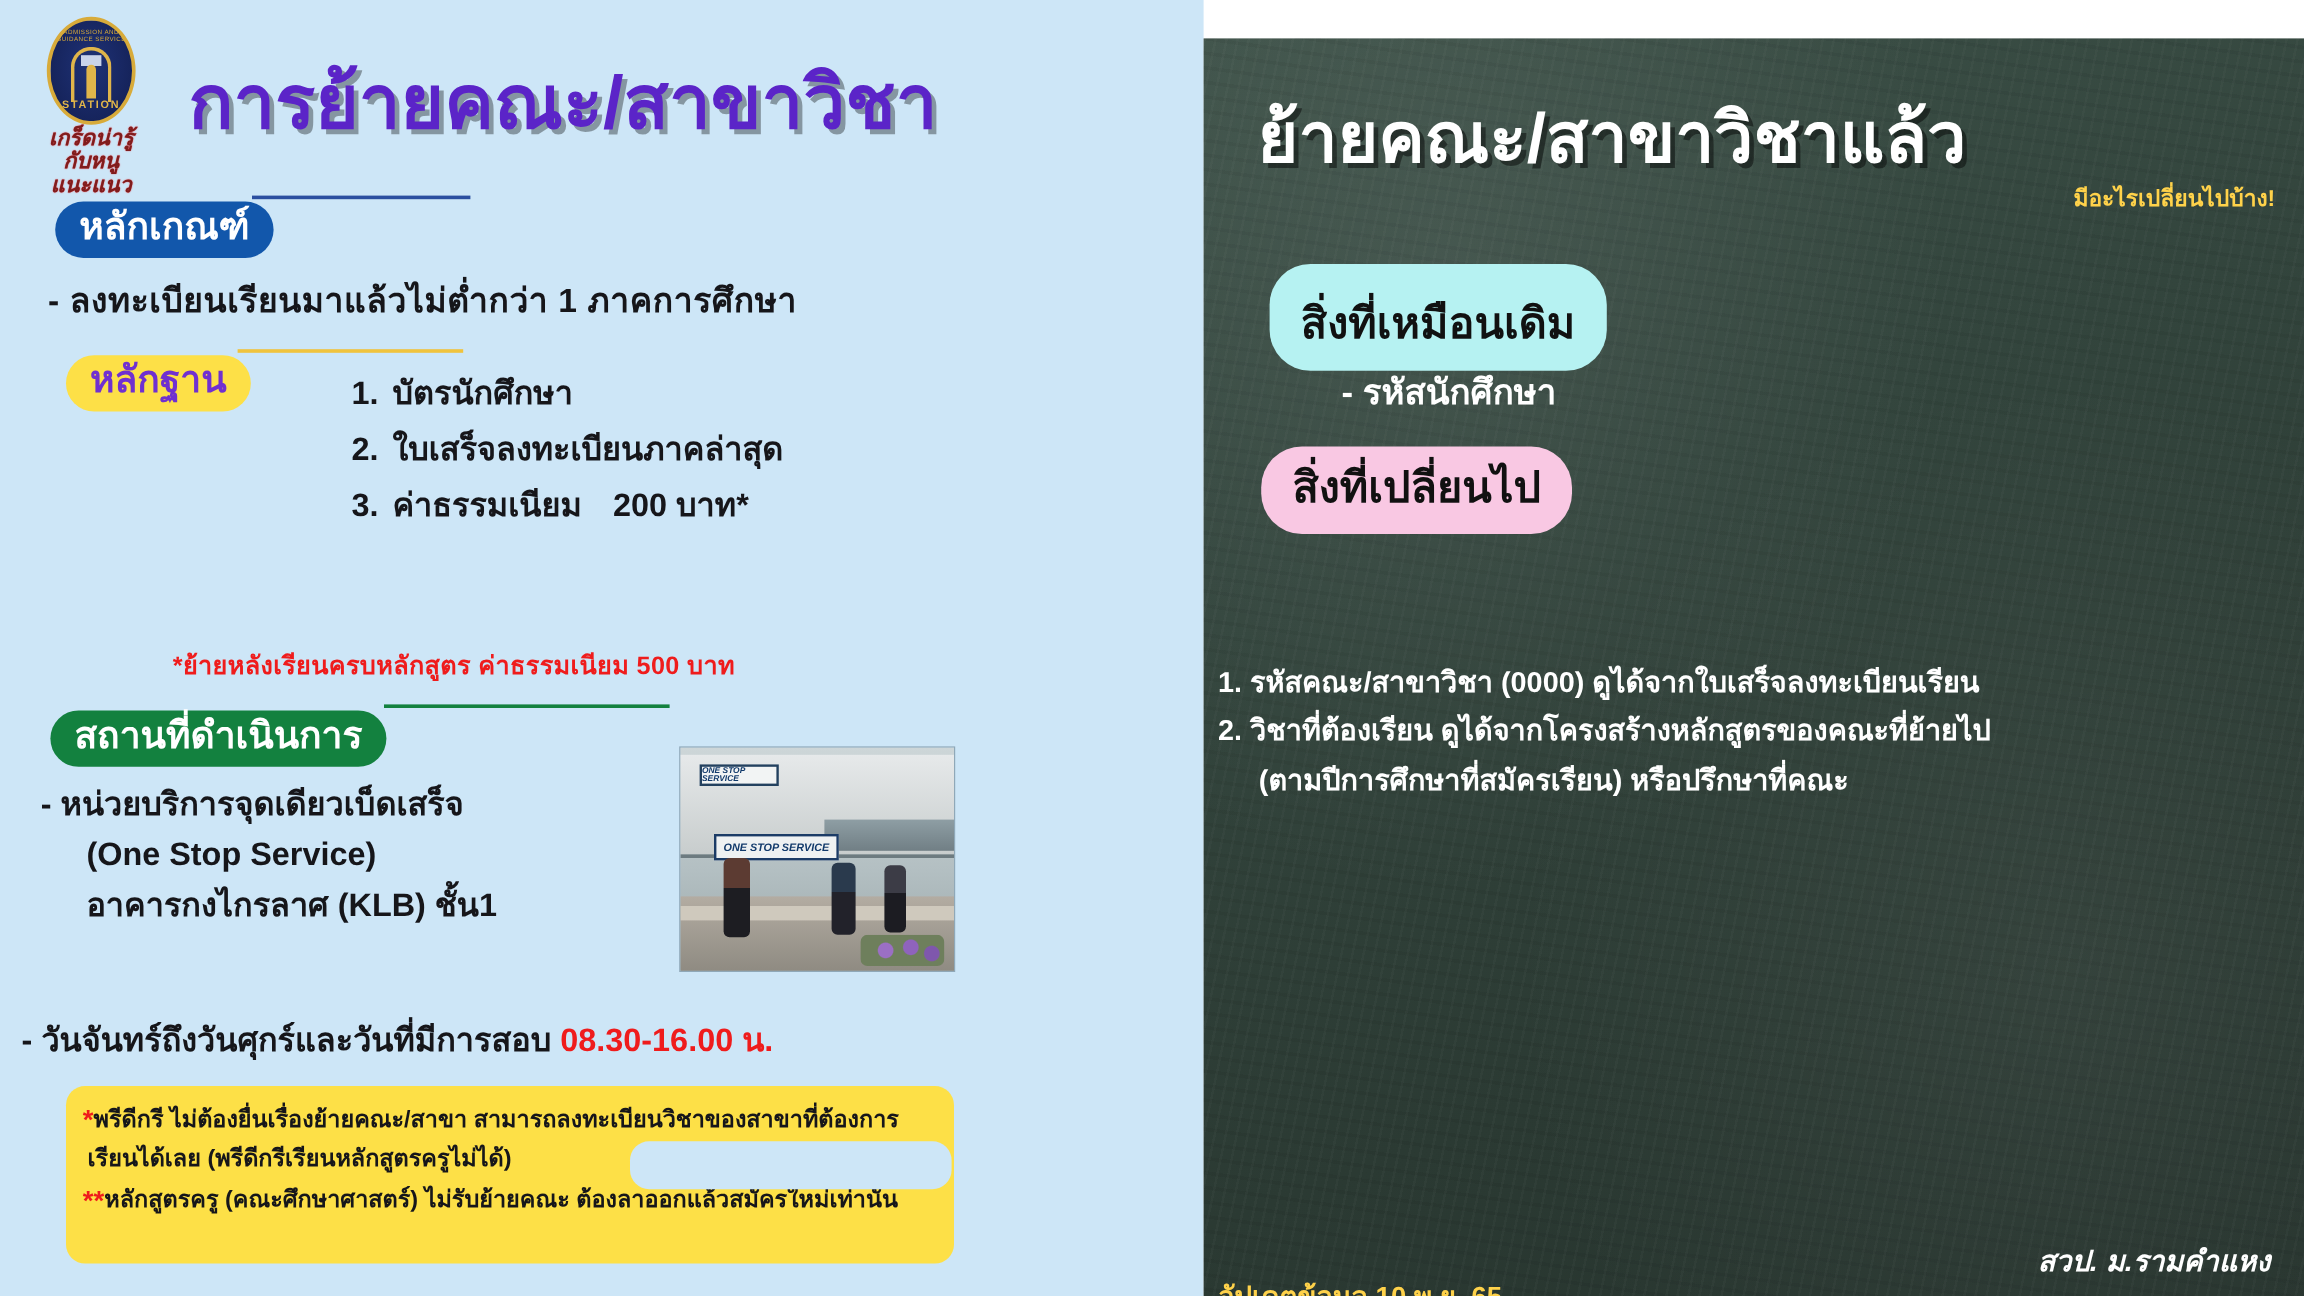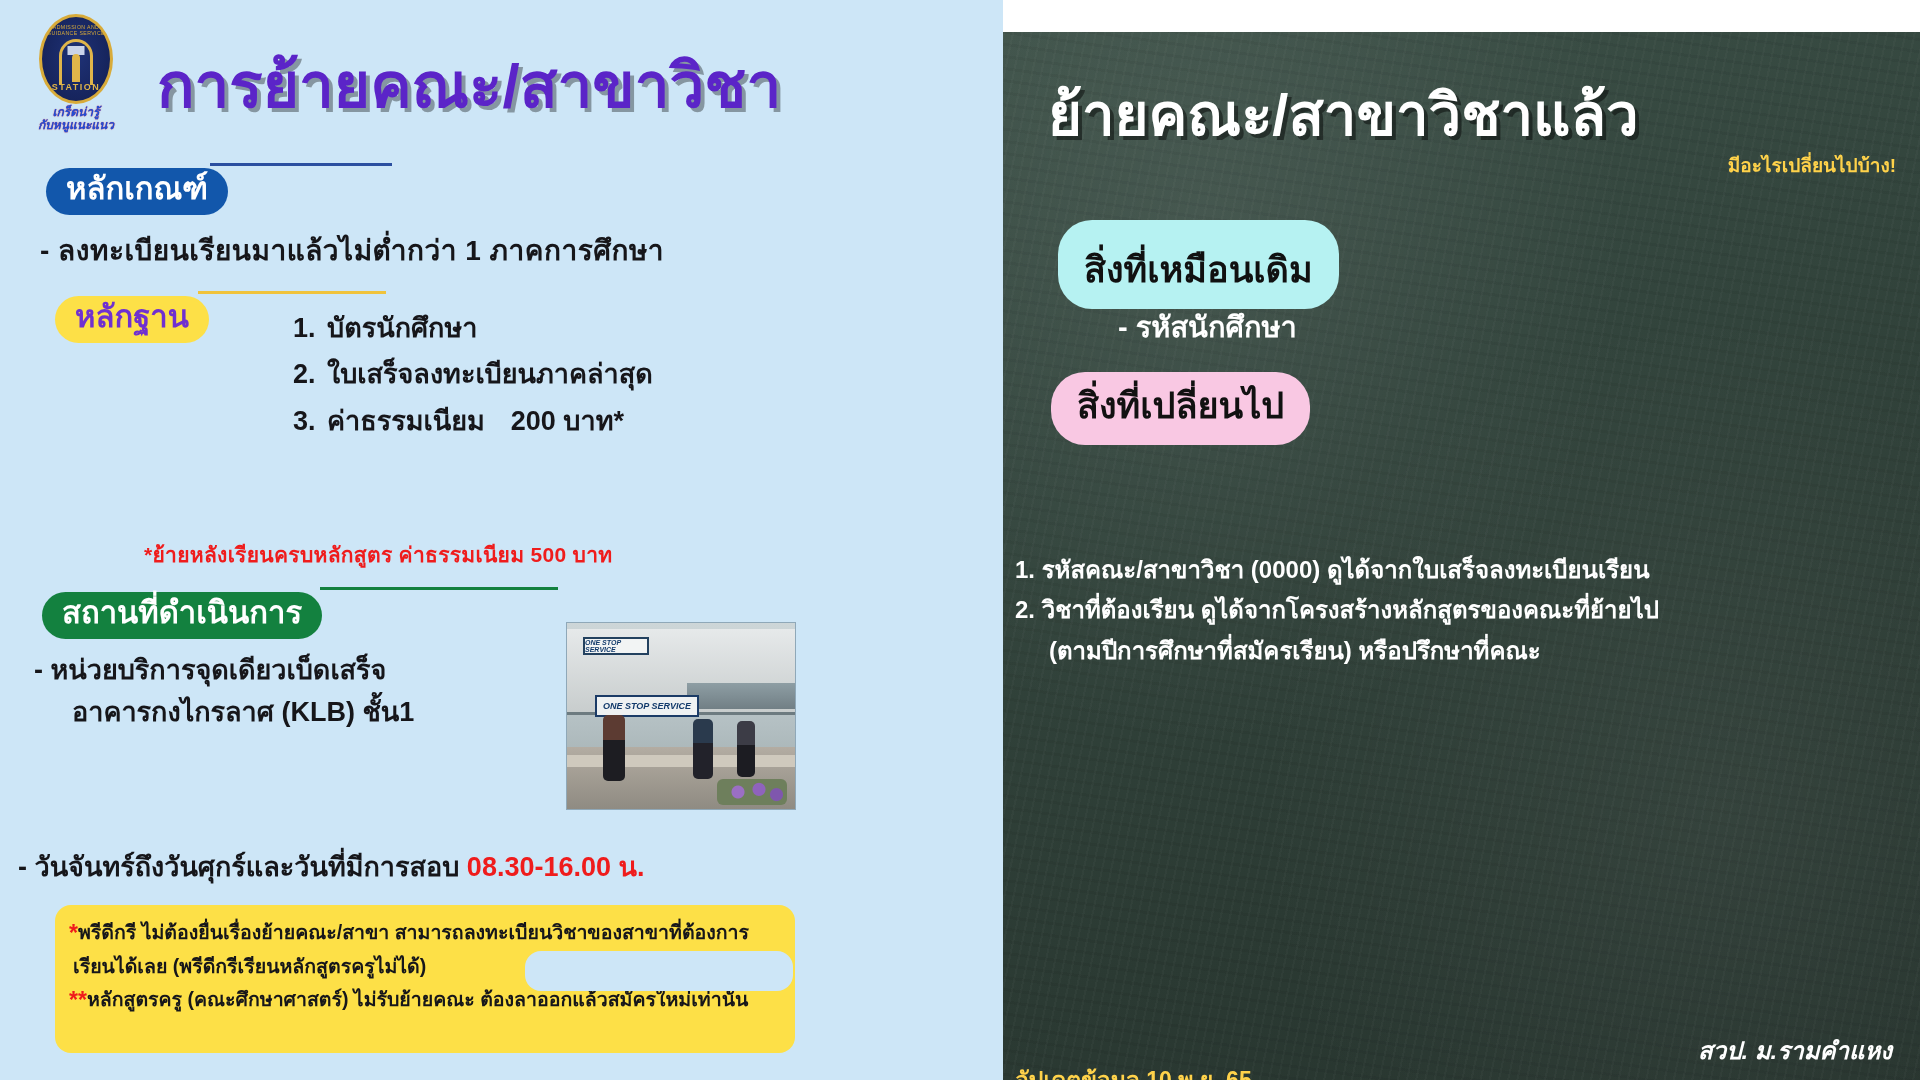--- a/index.html
+++ b/index.html
@@ -56,22 +56,22 @@
   }
   .logo-arcname {
     position:absolute; top: 7px; left: 0; right: 0;
     font-size: 5.2px; color: #d8ab3a; letter-spacing: .4px;
   }
   .logo-station {
     position:absolute; bottom: 9px; left:0; right:0;
     font-size: 9px; font-weight: bold; color: #e0b54a; letter-spacing: 1.5px;
   }
   .logo-caption {
-    margin-top: 2px; color: #1d4ed8; font-weight: bold;
-    font-size: 12px; line-height: 1.08; font-style: italic;
+    margin-top: 2px; color: #7f1d1d; font-weight: bold;
+    font-size: 18px; line-height: 1.08; font-style: italic;
     text-shadow: 0 0 1px #e8262c;
   }
 
   .left-title {
     position: absolute; left: 140px; top: 36px;
     font-size: 62px; font-weight: bold; color: #5b24c8;
     letter-spacing: 0px; white-space: nowrap;
     text-shadow: 4px 4px 0 rgba(0,0,0,0.35);
     margin-left: 17px;
   }
@@ -304,20 +304,21 @@
 
     <div class="note-red">*ย้ายหลังเรียนครบหลักสูตร ค่าธรรมเนียม 500 บาท</div>
 
     <div class="rule rule-place" style="position:absolute;"></div>
     <div class="sec-place">
       <span class="pill pill-green">สถานที่ดำเนินการ</span>
     </div>
 
     <div class="place-lines">
       <div>-  หน่วยบริการจุดเดียวเบ็ดเสร็จ</div>
+      <span class="indent">(One Stop Service)</span>
       <span class="indent">อาคารกงไกรลาศ (KLB) ชั้น1</span>
     </div>
 
     <div class="hours-line">
       <span>-  วันจันทร์ถึงวันศุกร์และวันที่มีการสอบ</span>
       <span class="time">08.30-16.00 น.</span>
     </div>
 
     <div class="photo">
       <div class="sky"></div>

